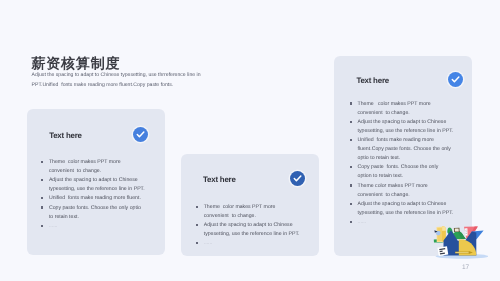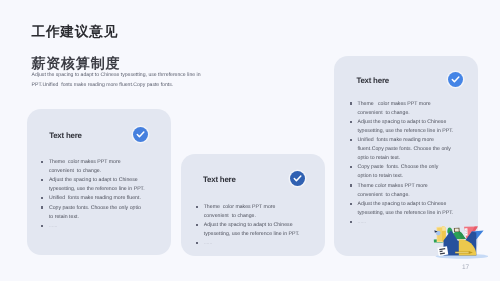--- a/index.html
+++ b/index.html
@@ -9,21 +9,21 @@
   .title,.subtitle,.lede,.card-title,ul.bul,.pagenum{will-change:opacity;}
   .slide{position:relative;width:500px;height:281px;background:#f7f8fd;overflow:hidden;}
 
   .title{position:absolute;left:31.4px;top:25.0px;font-size:13.7px;line-height:13px;
          font-weight:bold;color:#2a2b30;letter-spacing:0.8px;}
   .subtitle{position:absolute;left:31.4px;top:58.4px;font-size:14px;line-height:10px;
             font-weight:bold;color:#3b3c44;letter-spacing:0.82px;}
   .lede{position:absolute;left:31.6px;top:69.5px;white-space:pre;font-size:5.13px;
         line-height:10.1px;color:#5d6170;letter-spacing:0px;}
 
-  .card{position:absolute;background:#e3e7f1;border-radius:14px;padding-left:6px;}
+  .card{position:absolute;background:#e3e7f1;border-radius:6px;}
   .card-title{position:absolute;font-size:7.9px;line-height:8px;font-weight:bold;
               color:#32343c;letter-spacing:-0.22px;white-space:nowrap;}
   .badge{position:absolute;width:15px;height:15px;border-radius:50%;background:#4a80e0;
          box-shadow:0 0 0 1.5px rgba(255,255,255,.55);}
   .badge svg{display:block;}
 
   ul.bul{position:absolute;margin:0;padding:0;list-style:none;}
   ul.bul li{position:relative;padding-left:7.5px;white-space:pre;font-size:5.2px;
             line-height:9.1px;color:#4e515d;margin:0;letter-spacing:0px;}
   ul.bul li:before{content:"";position:absolute;left:-0.1px;top:2.8px;width:2.2px;height:2.2px;
@@ -32,21 +32,20 @@
   ul.bul li.faint:before{background:#65687a;}
 
   .illus{position:absolute;}
   .illus svg{display:block;}
   .pagenum{position:absolute;font-size:6.5px;color:#a6abb9;}
 </style>
 </head>
 <body>
 
 <div class="slide">
-  <div class="title">工作建议意见</div>
   <div class="subtitle">薪资核算制度</div>
   <div class="lede"><div>Adjust the spacing to adapt to Chinese typesetting, use thrreference line in</div><div>PPT.Unified  fonts make reading more fluent.Copy paste fonts.</div></div>
 
   <div class="card" style="left:27px;top:109.3px;width:137.5px;height:145.9px;">
     <div class="card-title" style="left:22.2px;top:22.4px;">Text here</div>
     <div class="badge" style="left: 106.1px; top: 17.6px; background: rgb(70, 128, 222);">
       <svg width="15" height="15" viewBox="0 0 15 15">
         <path d="M4.3 7.6 L6.4 9.8 L10.8 5.1" fill="none" stroke="#ffffff" stroke-width="1.5" stroke-linecap="round" stroke-linejoin="round"></path>
       </svg>
     </div>

